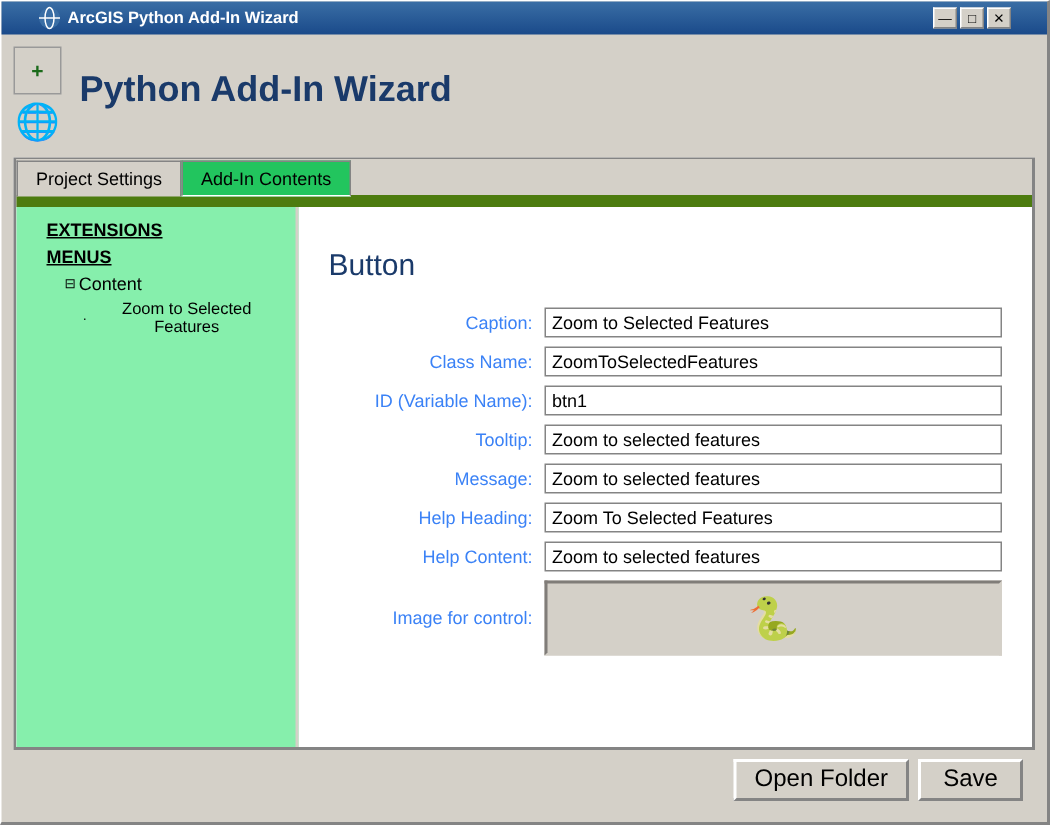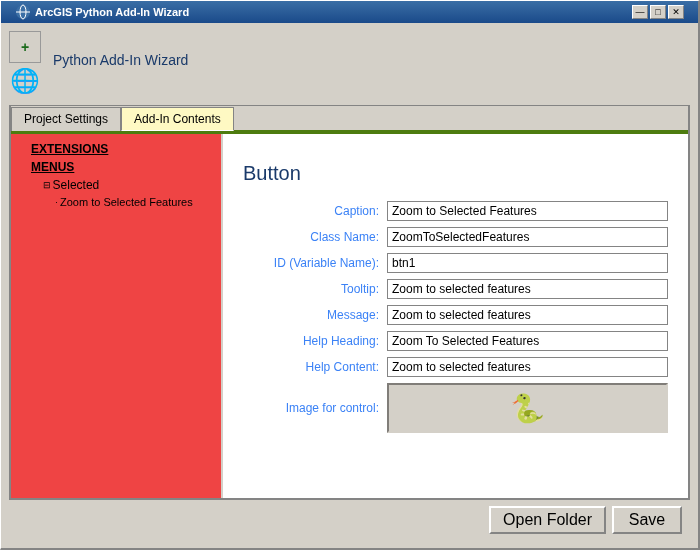--- a/index.html
+++ b/index.html
@@ -20,21 +20,21 @@
       border-top: 1px solid #ffffff;
       border-left: 1px solid #ffffff;
       display: flex;
       flex-direction: column;
       background: #d4d0c8;
     }
 
     .title-bar {
       background: linear-gradient(to bottom, #3a6ea5, #1a4a8a);
       color: white;
-      padding: 4px 14px;
+      padding: 4px 24px;
       display: flex;
       align-items: center;
       justify-content: space-between;
       height: 22px;
       flex-shrink: 0;
     }
 
     .title-bar-left {
       display: flex;
       align-items: center;
@@ -73,73 +73,73 @@
 
     
     .main-content {
       flex: 1;
       padding: 8px;
       display: flex;
       flex-direction: column;
     }
 
     .app-title {
-      font-size: 14px;
+      font-size: 24px;
       color: #1a3a6a;
-      font-weight: normal;
+      font-weight: bold;
       margin-bottom: 8px;
       padding-left: 4px;
     }
 
     
     .workspace {
       flex: 1;
       border: 2px solid #848484;
       border-top: 1px solid #848484;
       background: white;
       display: flex;
       flex-direction: column;
     }
 
     .tab-bar {
       display: flex;
       background: #d4d0c8;
-      border-bottom: 4px solid #4d7c0f;
+      border-bottom: 8px solid #4d7c0f;
     }
 
     .tab {
       padding: 4px 12px;
       border: 1px solid #848484;
       border-bottom: none;
       cursor: pointer;
       font-size: 12px;
       background: #d4d0c8;
       position: relative;
       top: 1px;
     }
 
     .tab.active {
-      background: #fef9c3;
+      background: #22c55e;
       border-bottom: 1px solid white;
       z-index: 1;
     }
 
     .workspace-body {
       flex: 1;
       display: flex;
       background: white;
     }
 
     
     .sidebar {
-      width: 212px;
+      width: 188px;
       border-right: 2px solid #d4d0c8;
       padding: 6px 4px;
       flex-shrink: 0;
-      background: #ef4444;
+      background: #86efac;
       text-align: center;
     }
 
     .sidebar-item {
       padding: 2px 4px;
       cursor: pointer;
       display: flex;
       align-items: center;
       gap: 2px;
     }
@@ -268,21 +268,21 @@
 
         <div class="sidebar">
           <div class="sidebar-item">
             <span class="indent1 bold" style="font-weight:bold;text-decoration:underline;">EXTENSIONS</span>
           </div>
           <div class="sidebar-item">
             <span class="indent1 bold" style="font-weight:bold;text-decoration:underline;">MENUS</span>
           </div>
           <div class="sidebar-item">
             <span class="indent2" style="font-size:9px;">⊟</span>
-            <span>Selected</span>
+            <span>Content</span>
           </div>
           <div class="sidebar-item">
             <span class="indent3" style="font-size:9px;">·</span>
             <span style="font-size:11px;">Zoom to Selected Features</span>
           </div>
         </div>
 
         <div class="panel">
           <h2 class="panel-title">Button</h2>
 

